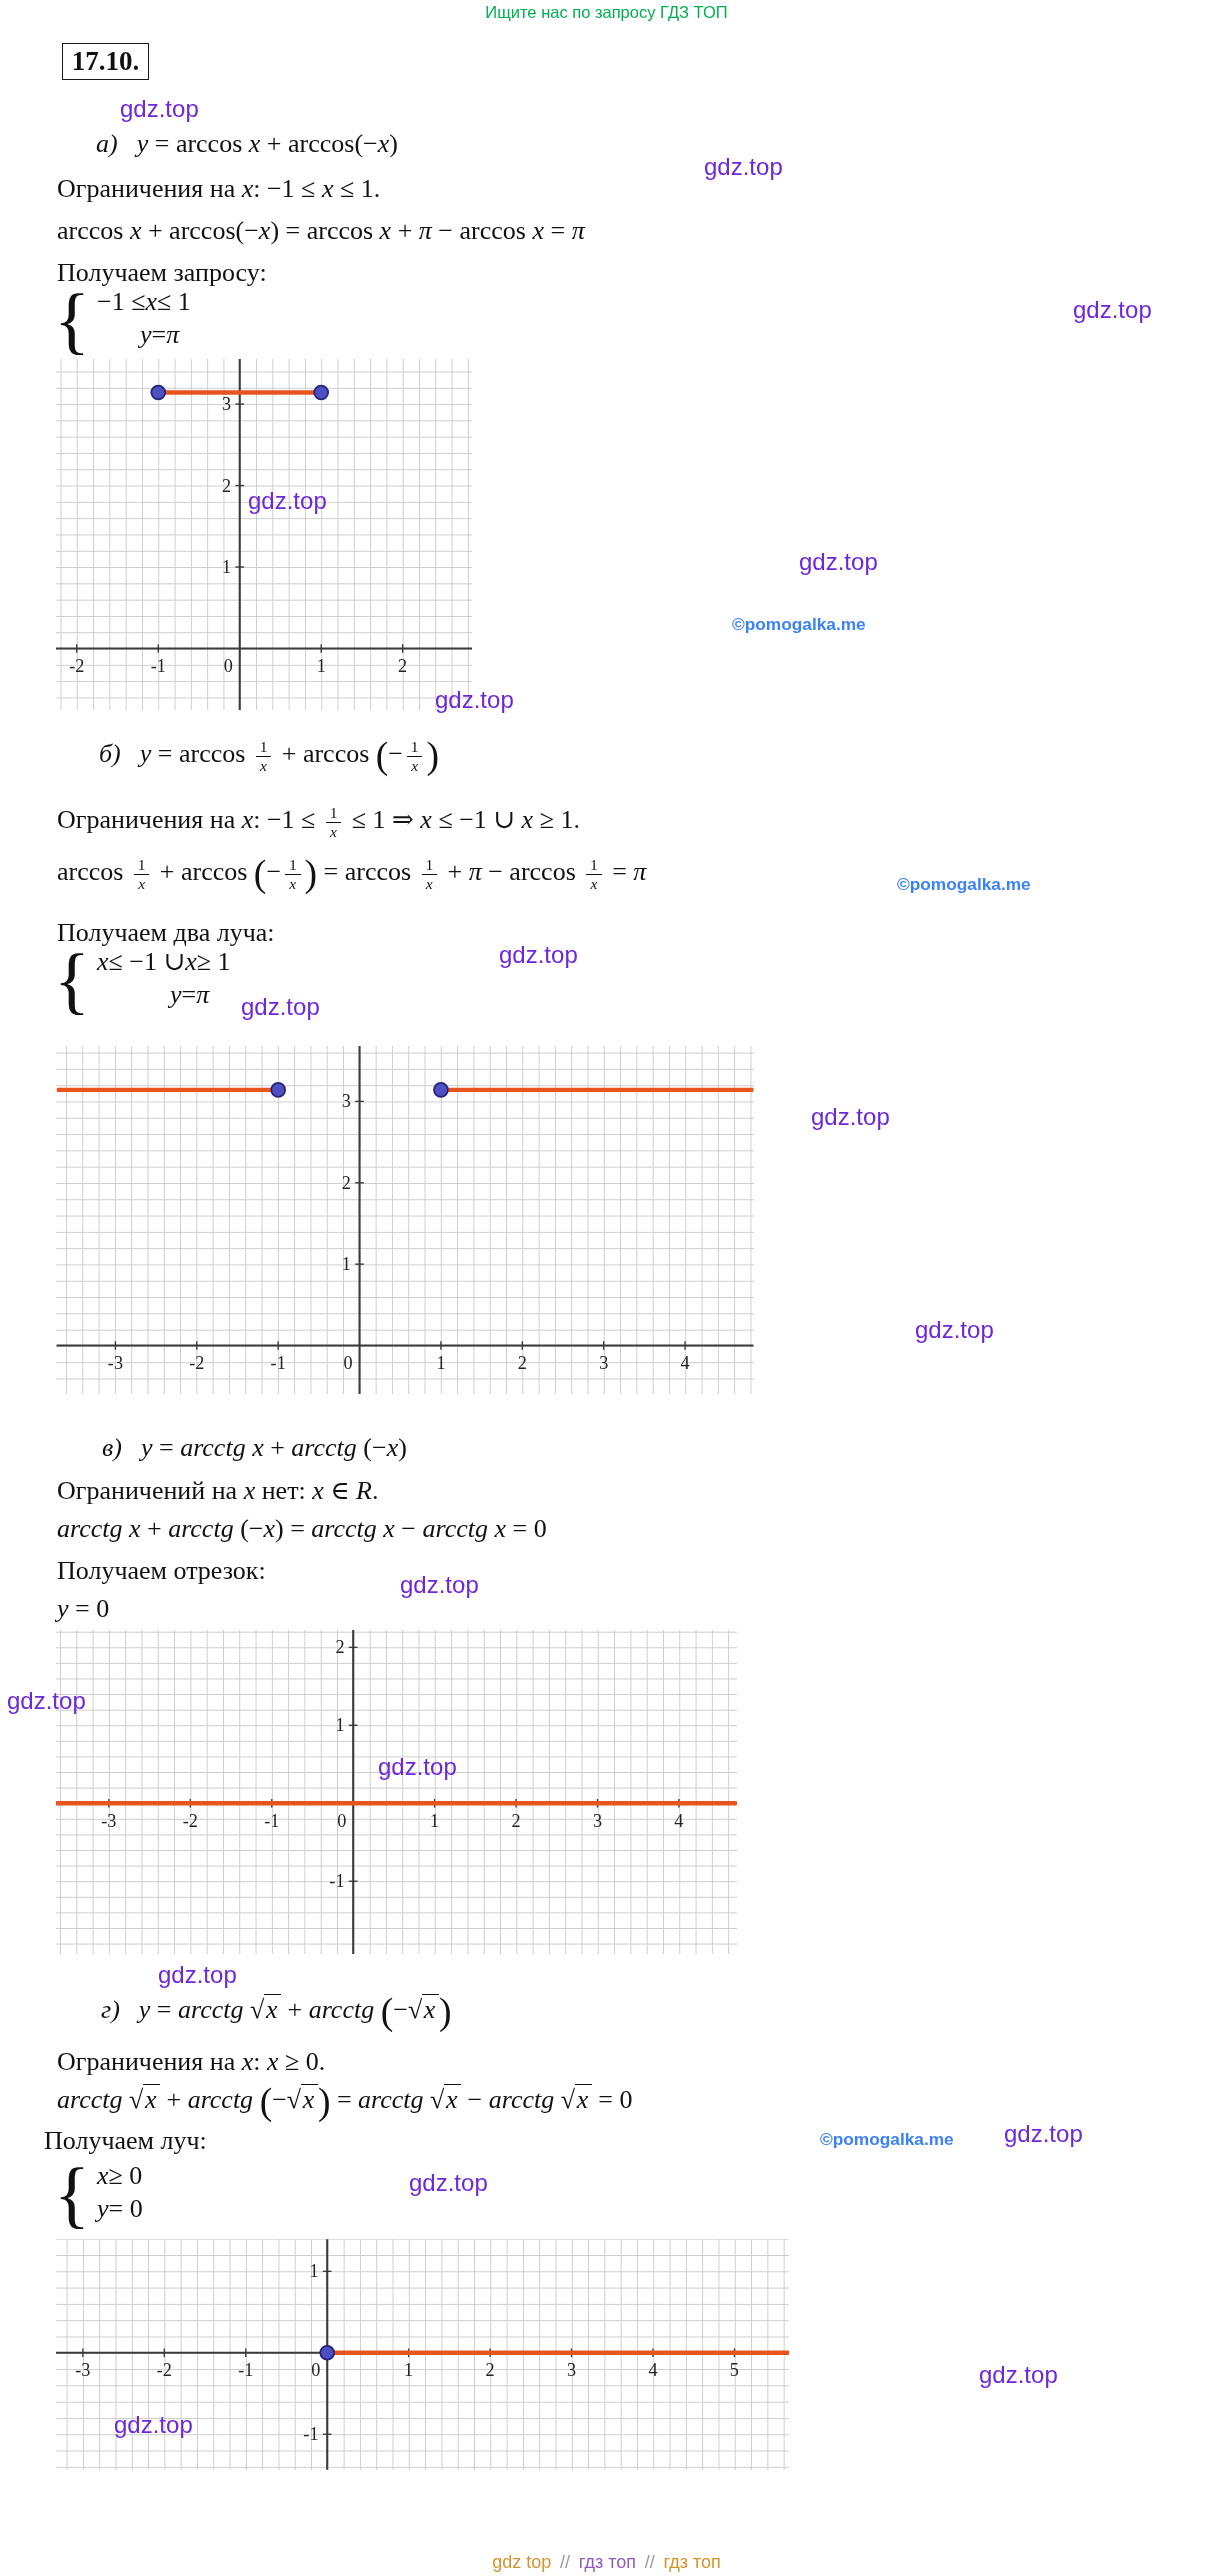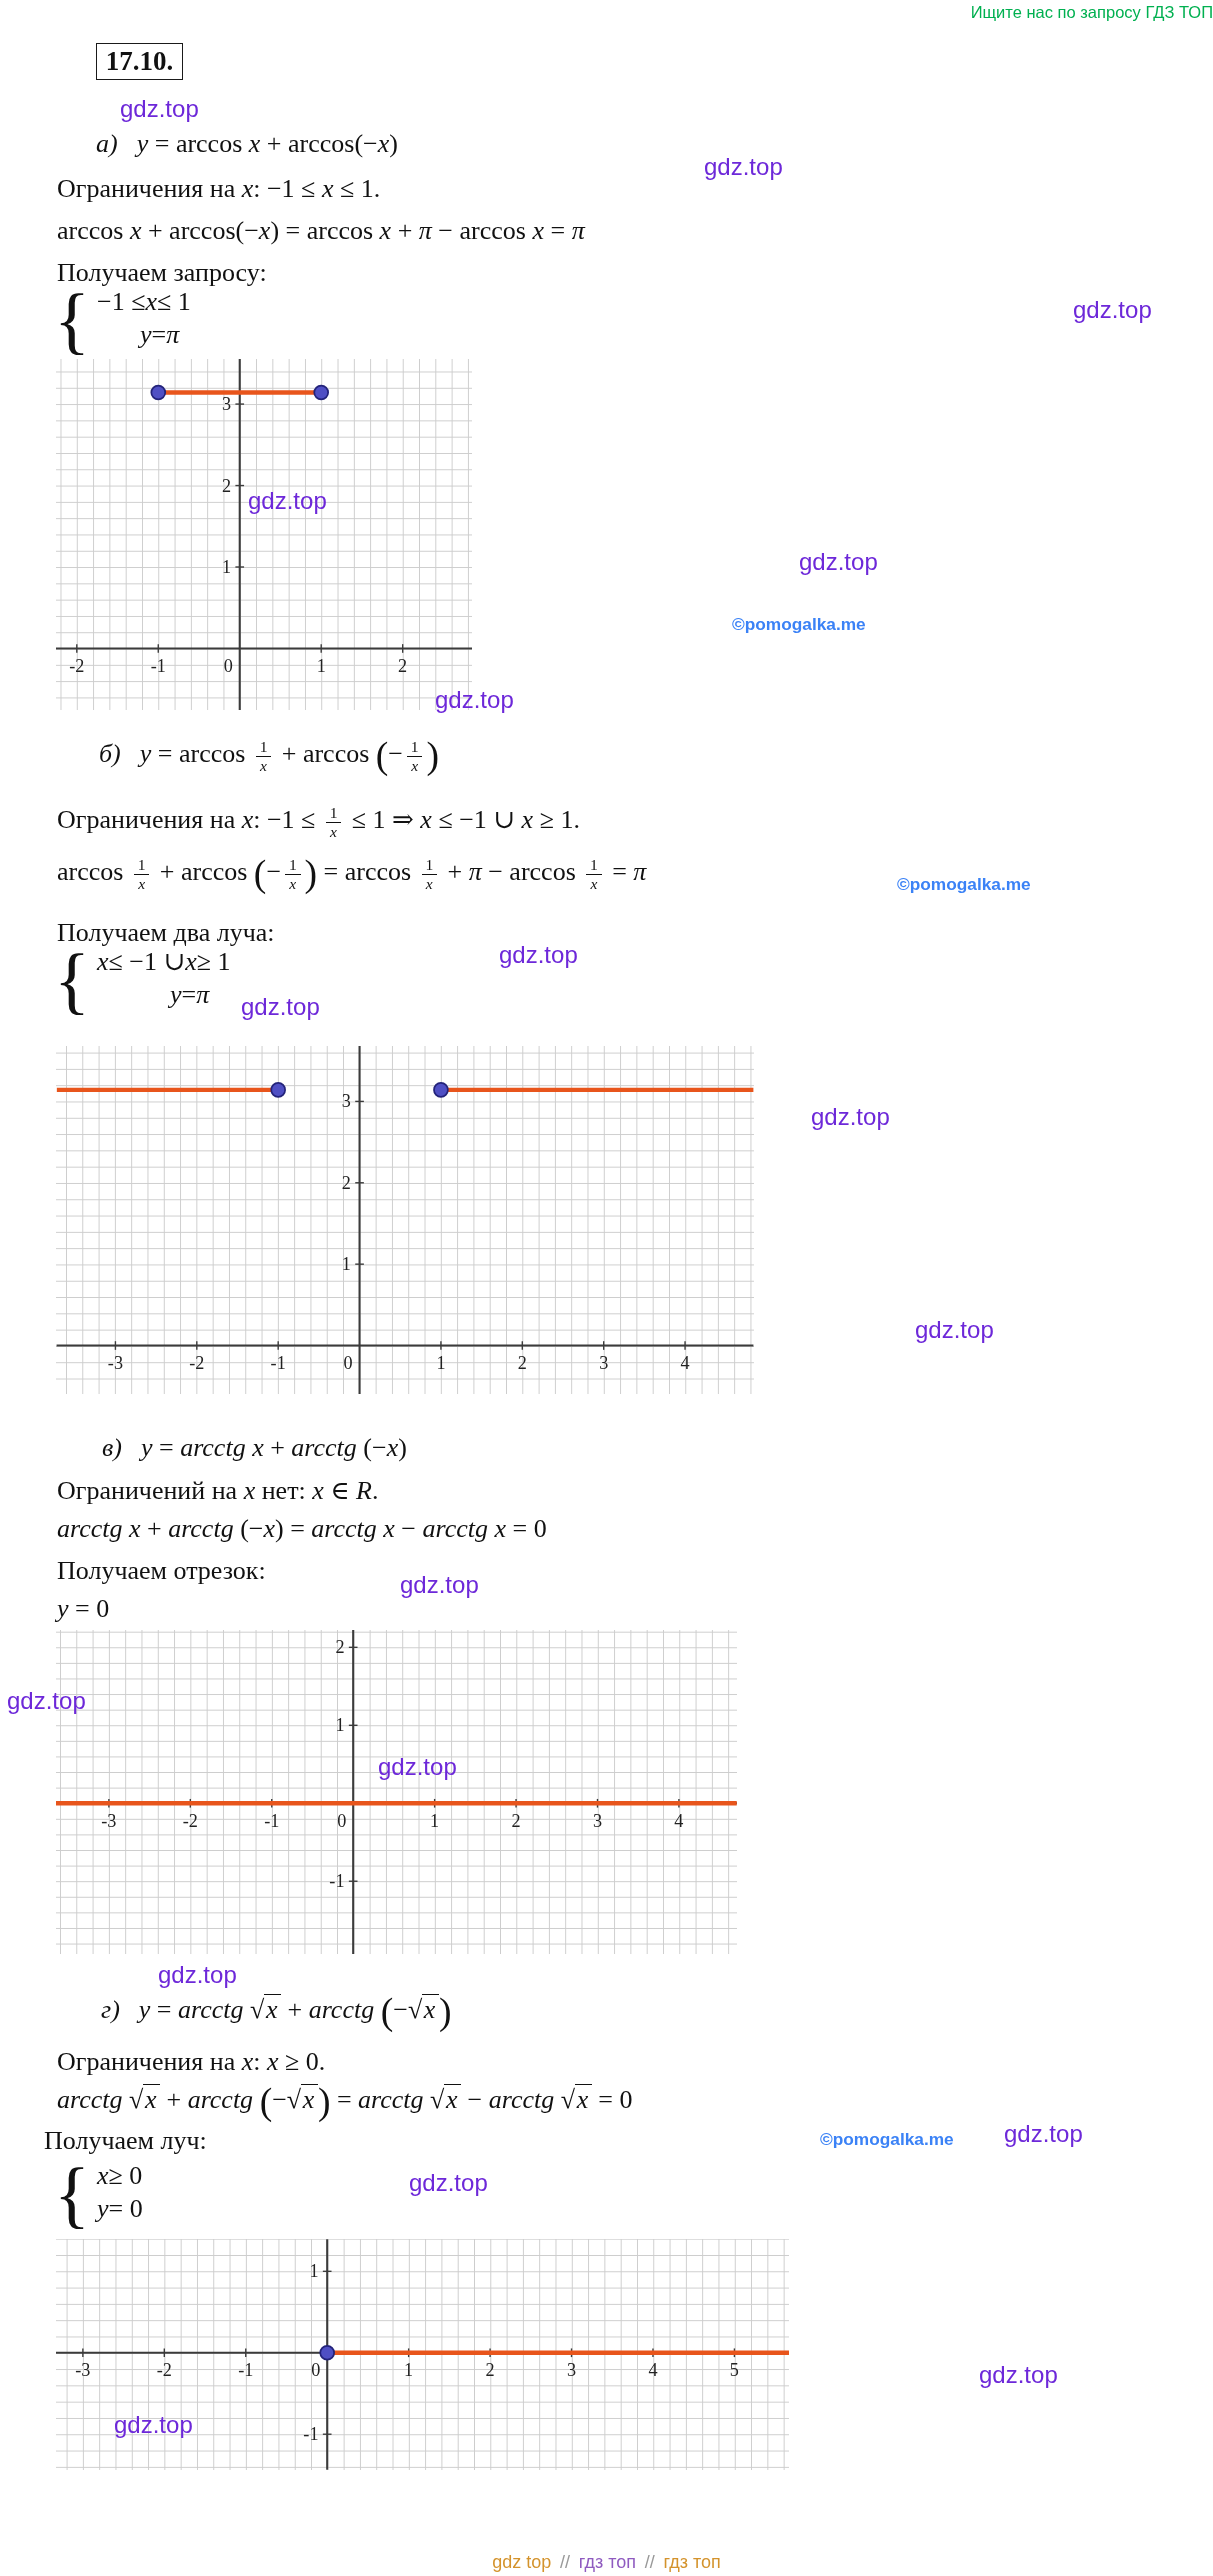--- a/index.html
+++ b/index.html
@@ -7,31 +7,30 @@
   body {
     position:relative;
     width:1213px; height:2576px;
     font-family:"Liberation Serif","DejaVu Serif",serif;
     color:#111111;
     overflow:hidden;
   }
   .abs { position:absolute; white-space:nowrap; }
   .banner {
     left:0; top:2.6px; width:100%;
-    text-align:right;
+    text-align:center;
     font-family:"Liberation Sans","DejaVu Sans",sans-serif;
     font-size:16.5px; color:#00b050;
   }
   .problem {
     left:62px; top:43px;
     font-size:27px; font-weight:bold;
     border:1.7px solid #1a1a1a;
     padding:1.7px 8.7px 2.6px 8.7px;
     background:#fff;
-    margin-left:34px;
   }
   .wm {
     font-family:"Liberation Sans","DejaVu Sans",sans-serif;
     font-size:24px; color:#6d28d9;
   }
   .cp {
     font-family:"Liberation Sans","DejaVu Sans",sans-serif;
     font-size:17.3px; font-weight:bold; color:#3b82f6;
   }
   .mline { font-size:26px; line-height:1.25; }

